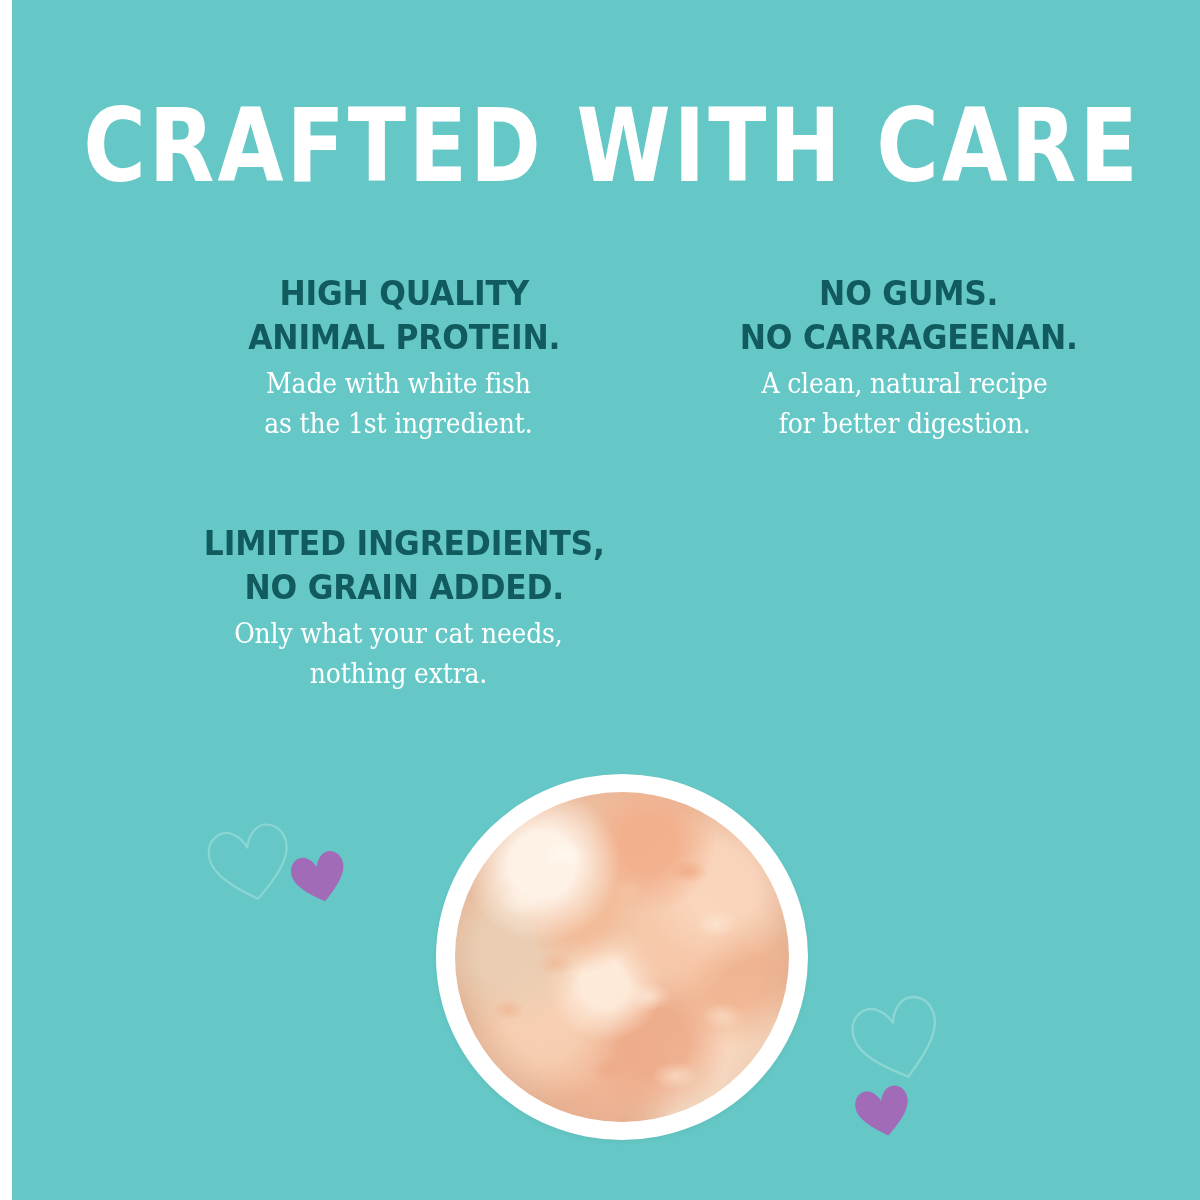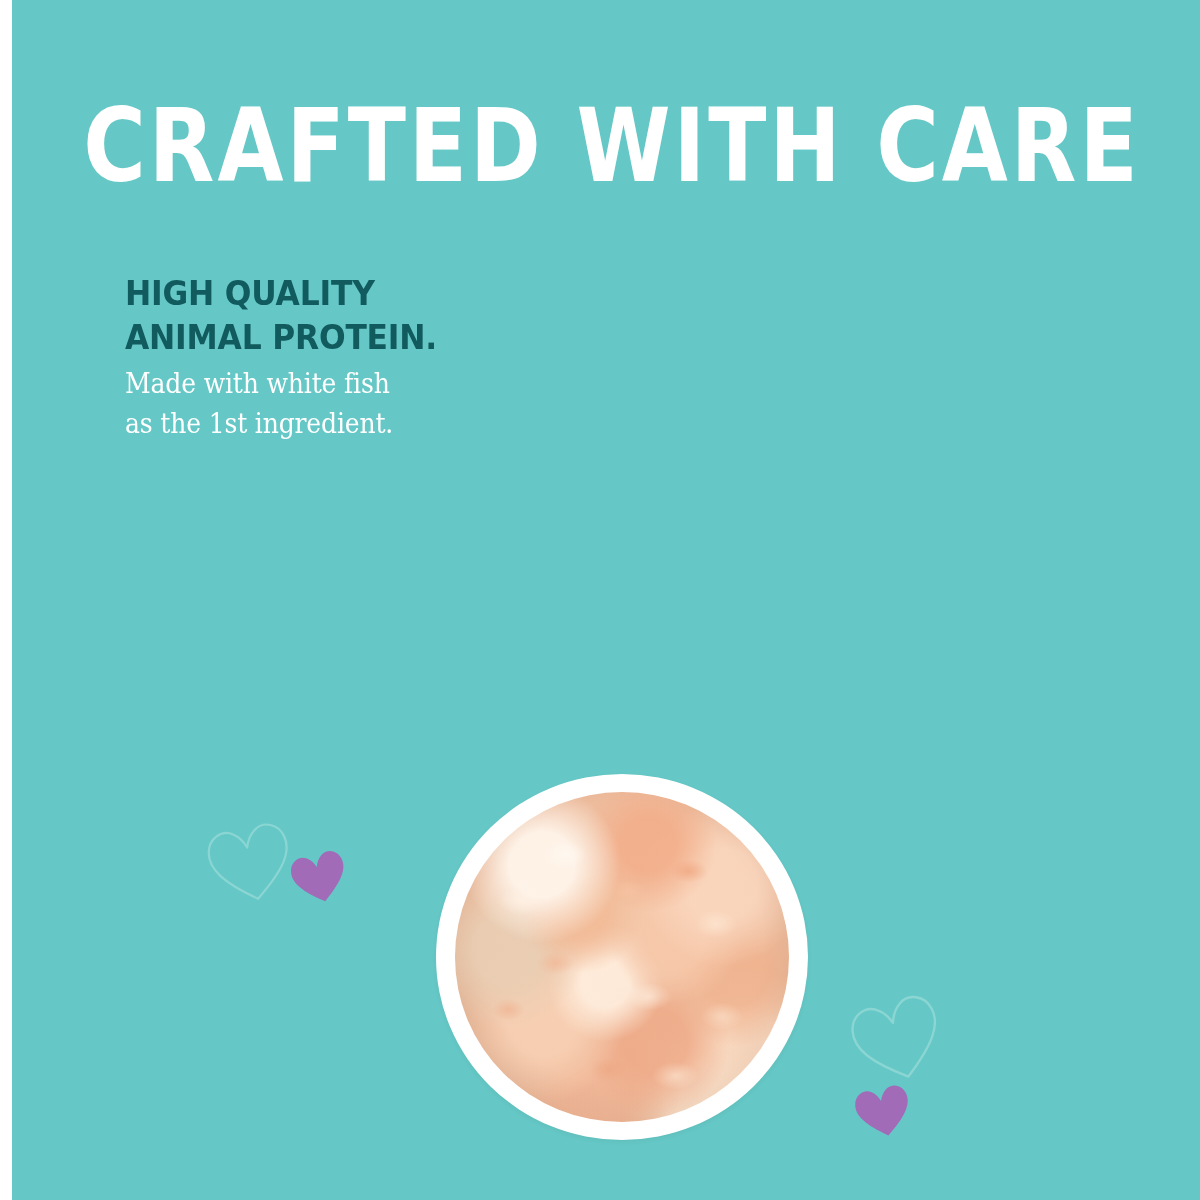--- a/index.html
+++ b/index.html
@@ -48,20 +48,21 @@
     left: 113px;
     top: 272px;
     width: 1000px;
     height: 430px;
     display: grid;
     grid-template-columns: 588px 412px;
     grid-template-rows: 250px 180px;
   }
   .feature {
     position: relative;
+    text-align: center;
   }
   .feature-heading {
     color: #115a5d;
     font-family: "DejaVu Sans", sans-serif;
     font-weight: bold;
     font-size: 33px;
     line-height: 44px;
     letter-spacing: -0.2px;
     transform: scaleX(0.95);
     transform-origin: left top;
@@ -156,21 +157,33 @@
 
   <div class="features">
 
     <div class="feature">
       <div class="feature-heading">HIGH QUALITY
 ANIMAL PROTEIN.</div>
       <div class="feature-body">Made with white fish
 as the 1st ingredient.</div>
     </div>
 
-
+    <div class="feature">
+      <div class="feature-heading">NO GUMS.
+NO CARRAGEENAN.</div>
+      <div class="feature-body">A clean, natural recipe
+for better digestion.</div>
+    </div>
+
+    <div class="feature">
+      <div class="feature-heading">LIMITED INGREDIENTS,
+NO GRAIN ADDED.</div>
+      <div class="feature-body">Only what your cat needs,
+nothing extra.</div>
+    </div>
 
 
   </div>
 
   <div class="heart" style="left:192px; top:816px;">
     <svg width="92" height="90" viewBox="0 0 100 96" aria-hidden="true">
       <g transform="rotate(-12 50 48)">
         <path d="M50 90 C 18 66, 4 48, 8 30 C 11 15, 27 8, 38 16 C 44 20, 48 27, 50 33
                  C 52 27, 56 20, 62 16 C 73 8, 89 15, 92 30 C 96 48, 82 66, 50 90 Z" fill="none" stroke="#8BD6D3" stroke-width="2.4" stroke-linejoin="round"></path>
       </g>

